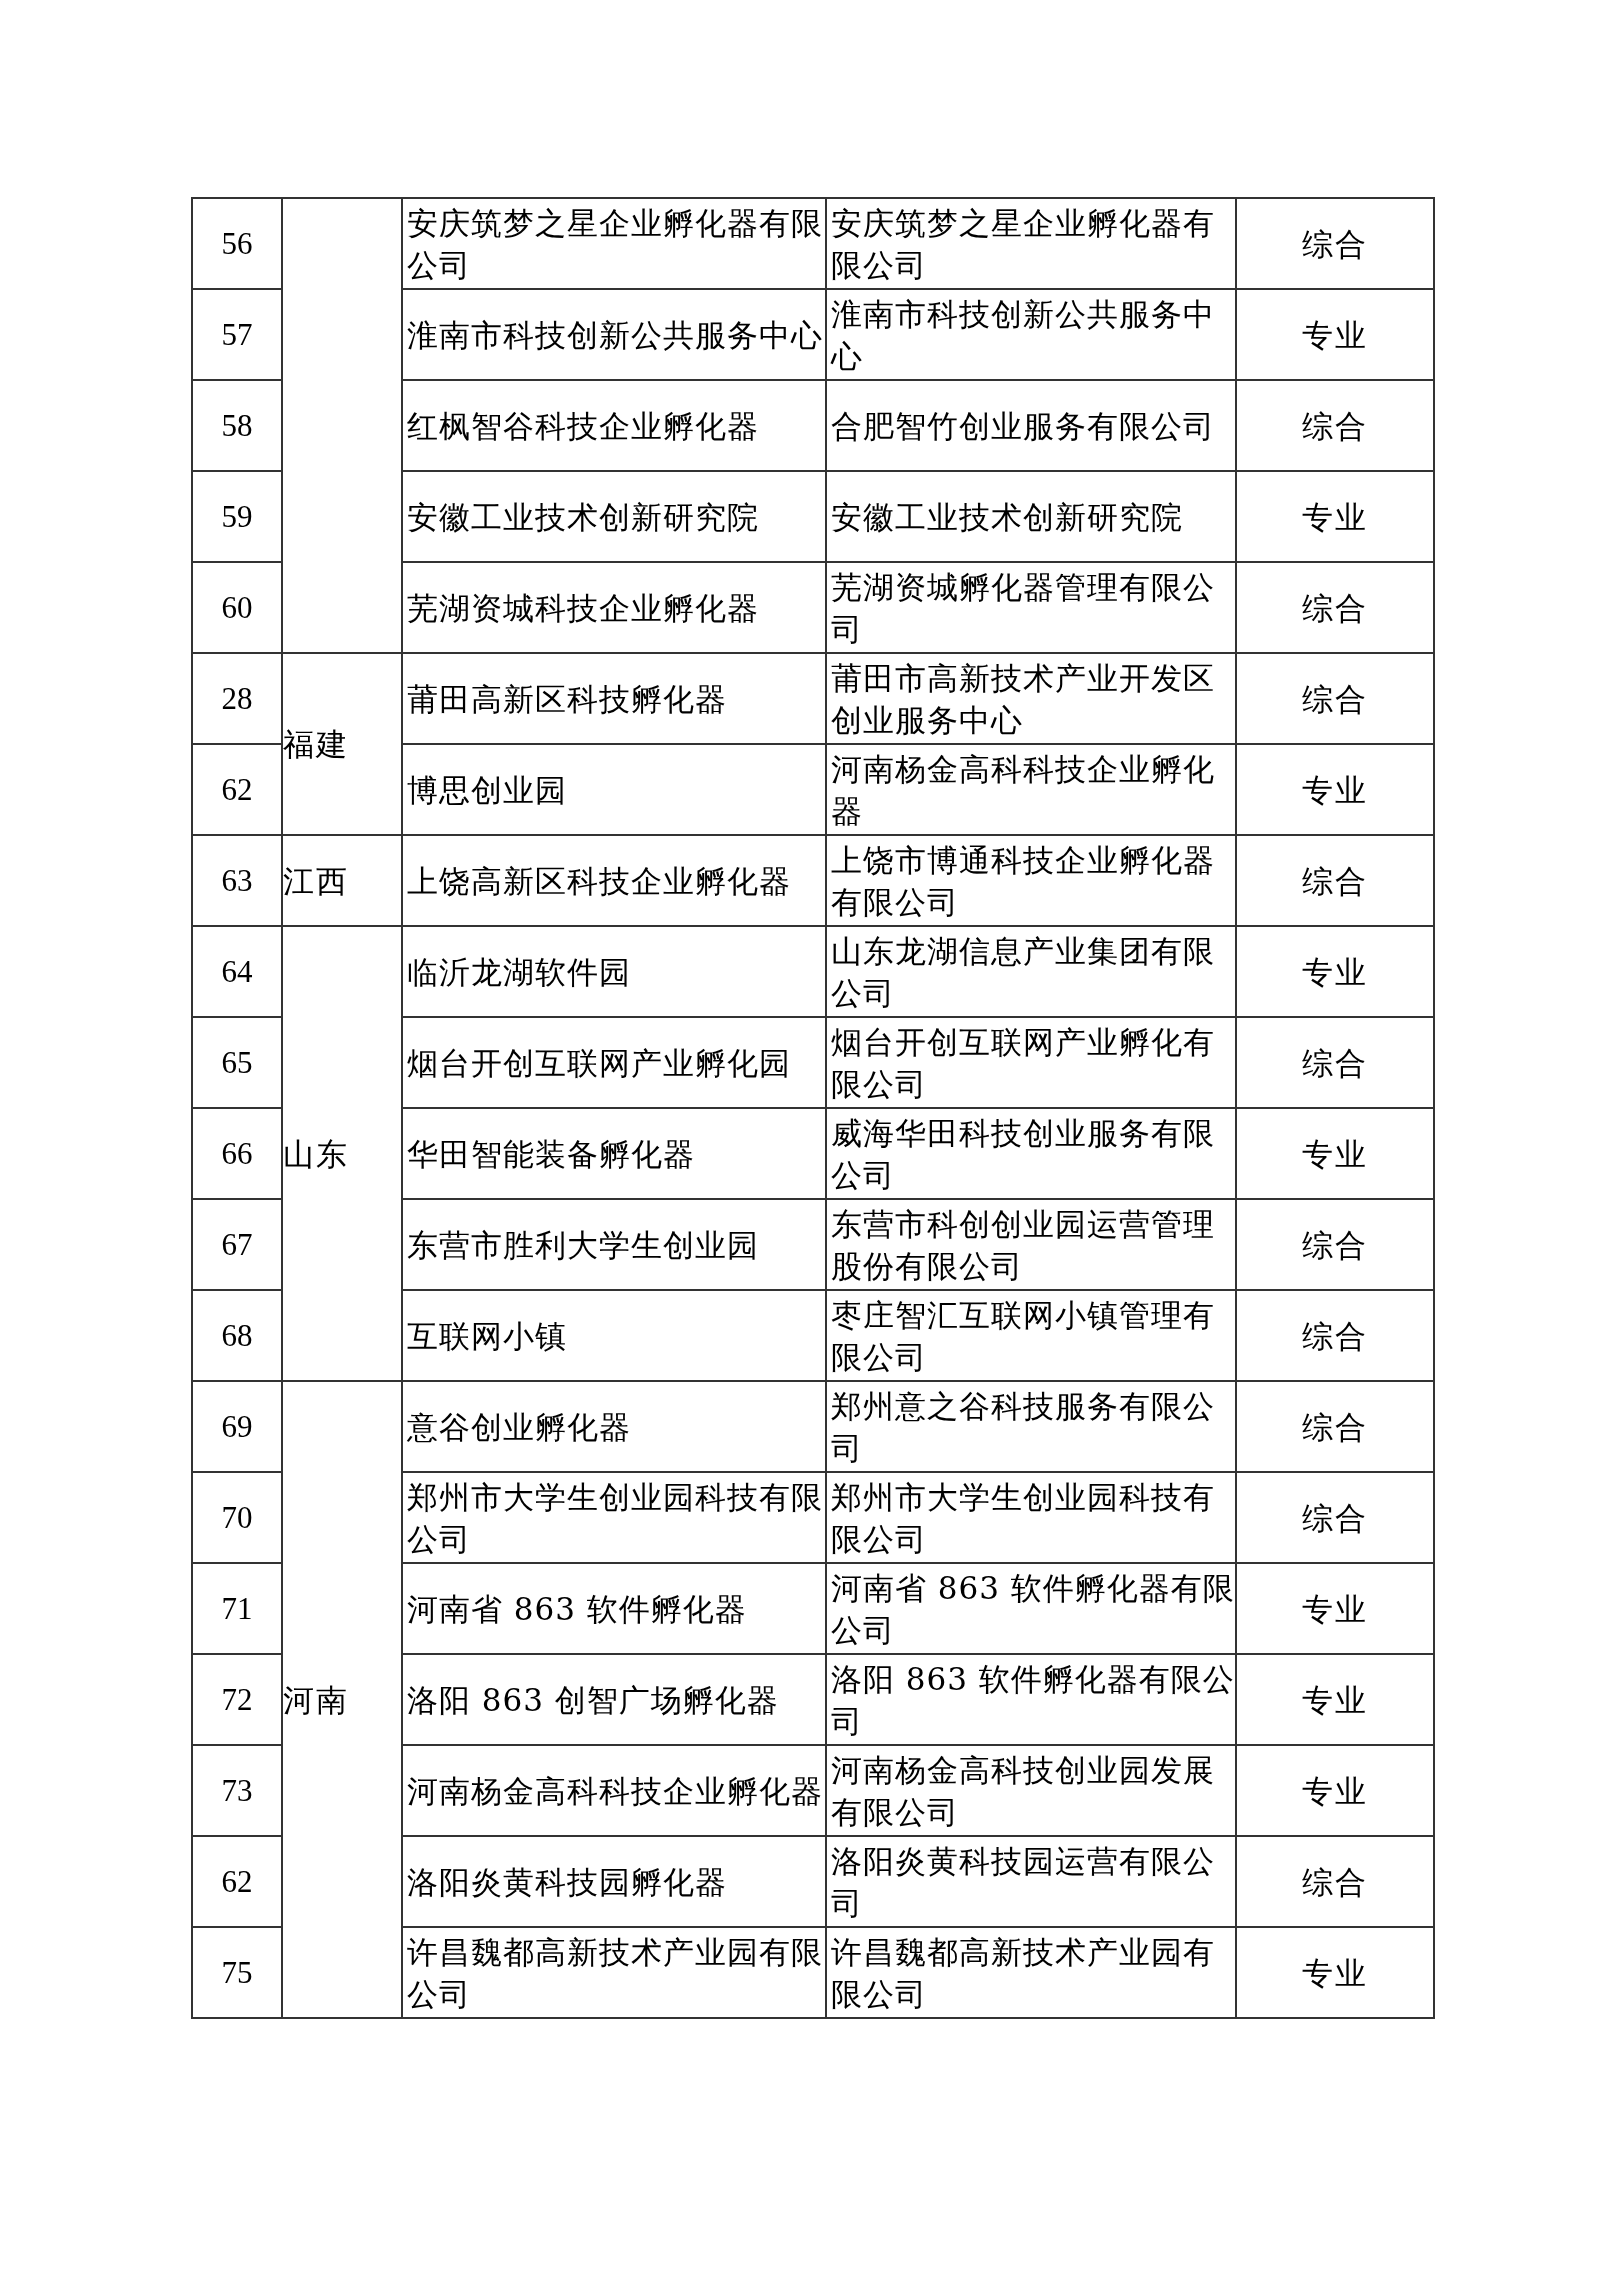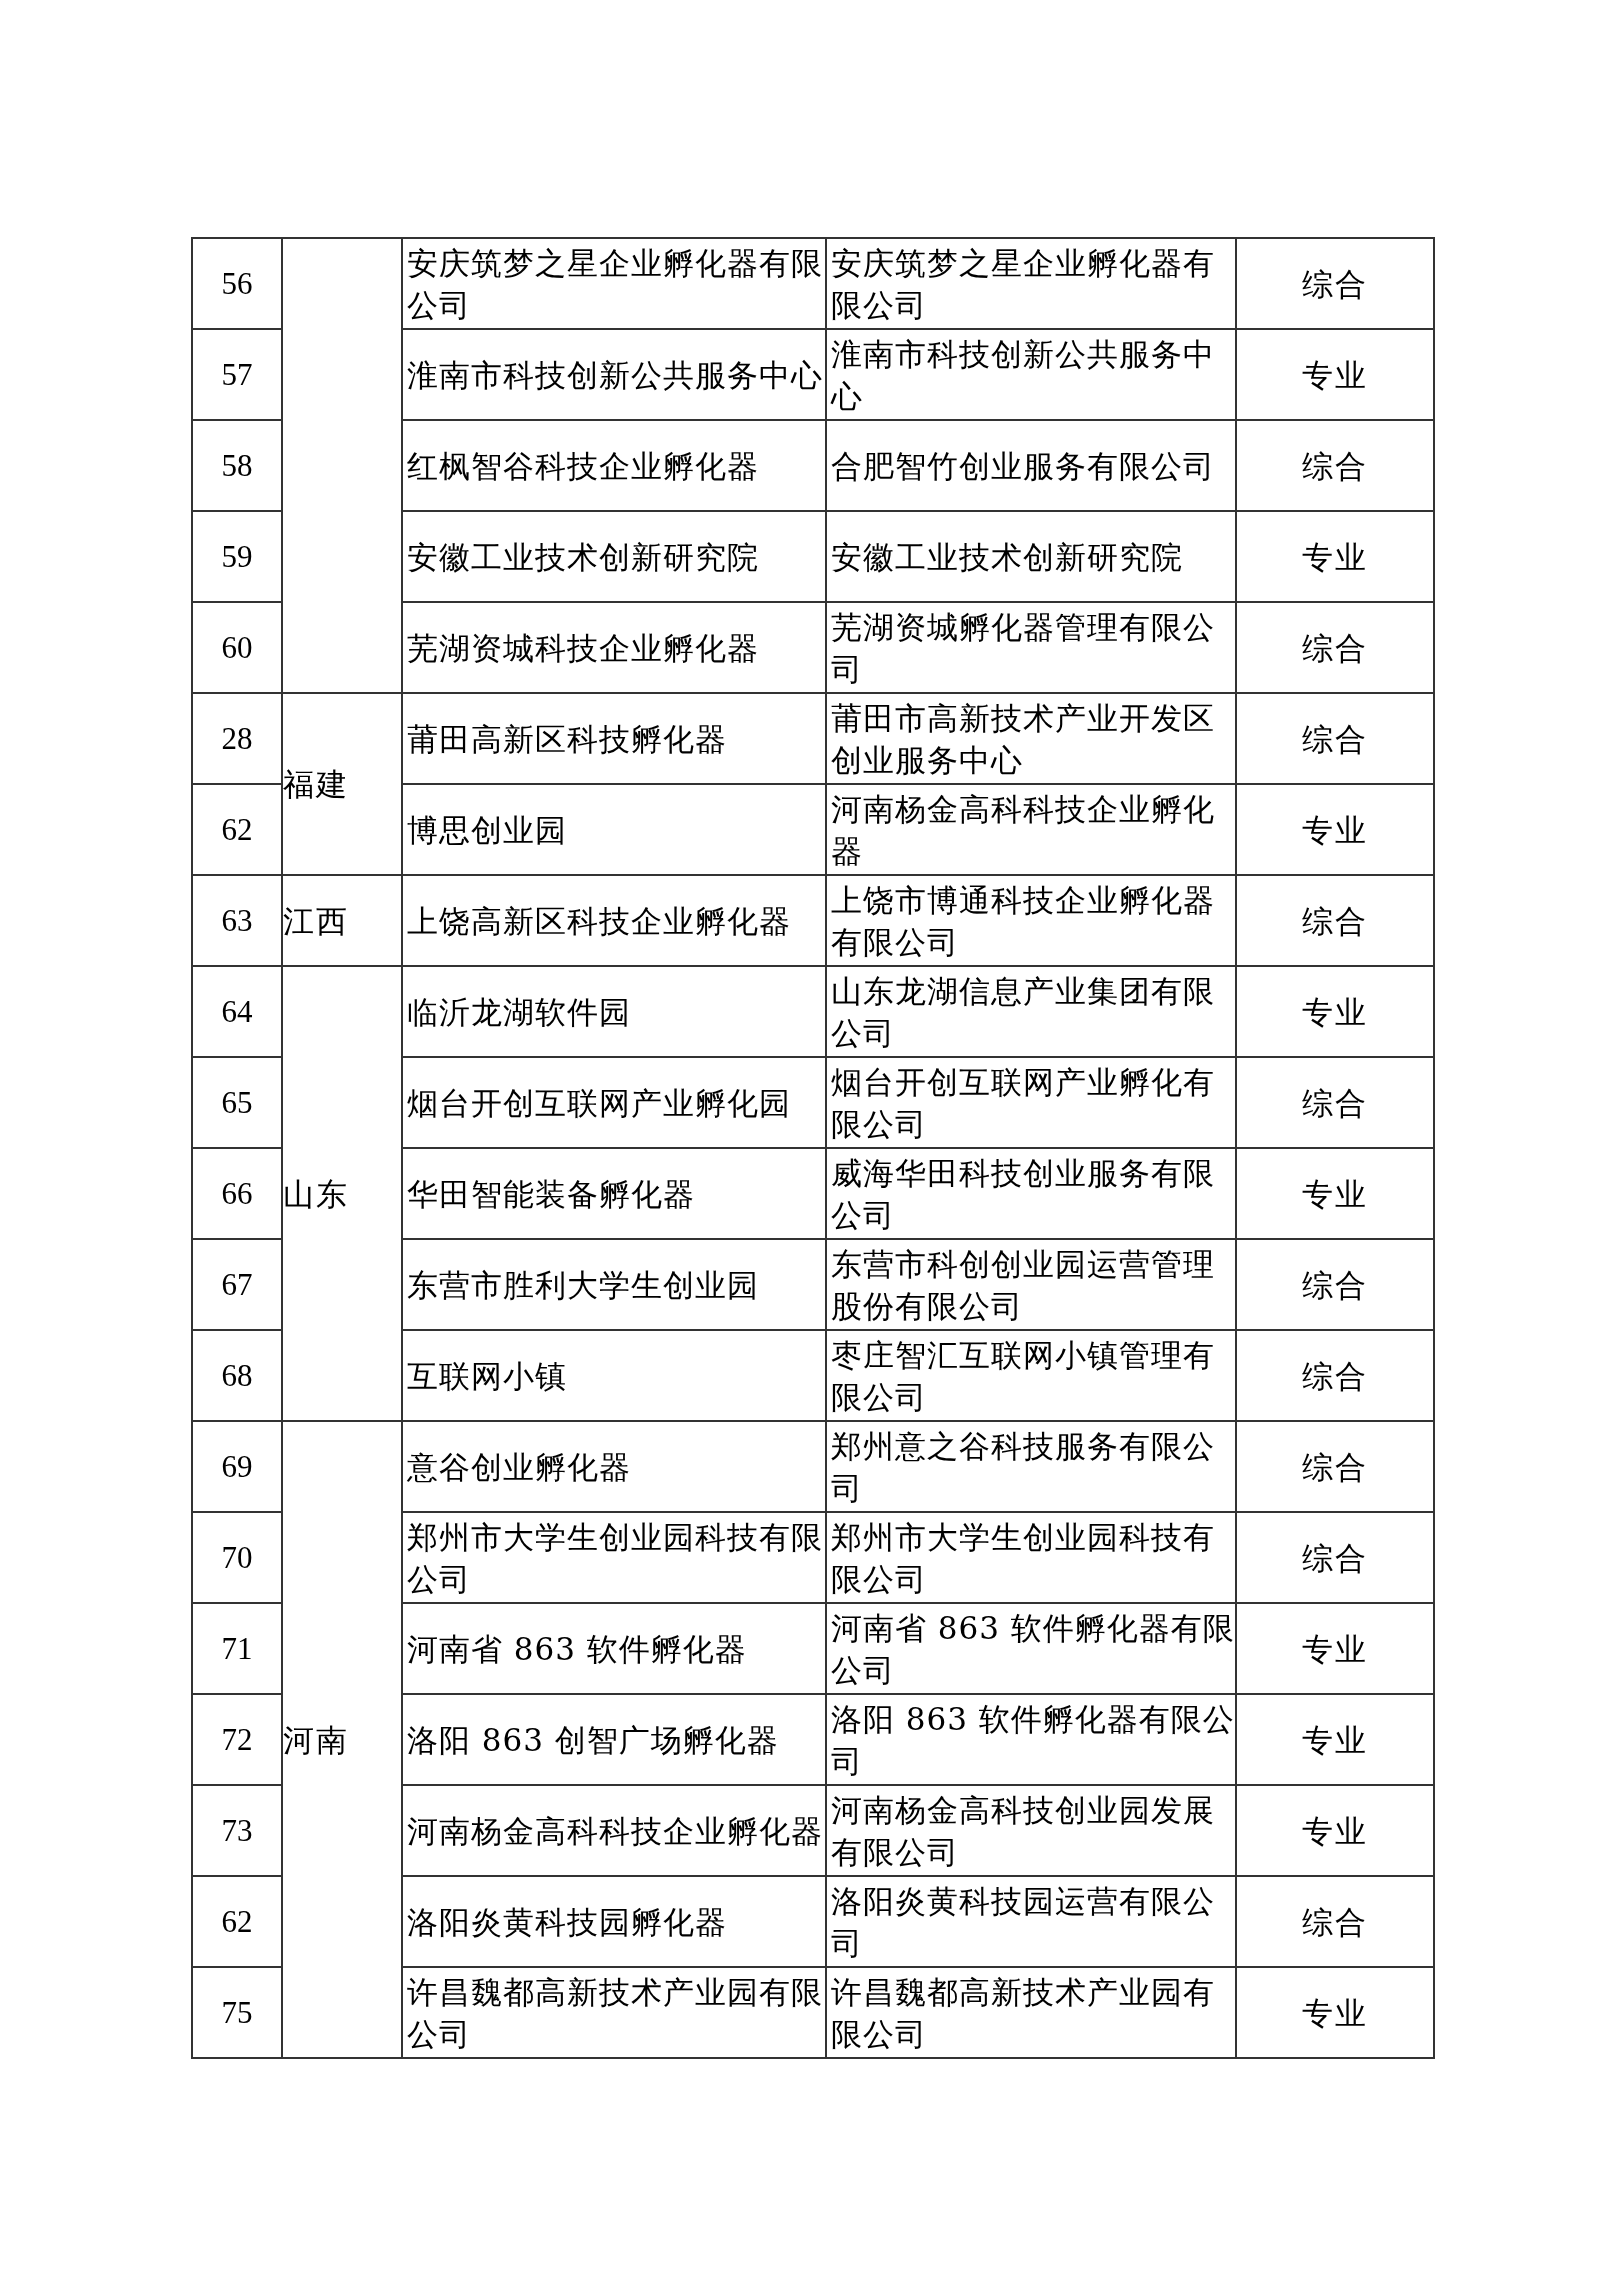--- a/index.html
+++ b/index.html
@@ -2,21 +2,20 @@
 <html><head>
 <meta charset="utf-8">
 <style>
   html, body { margin: 0; padding: 0; background: #ffffff; }
   body { width: 1621px; height: 2293px; position: relative; overflow: hidden;
          font-family: "DejaVu Serif", "Liberation Serif", serif; color: #000; }
   table.list {
     position: absolute; left: 191px; top: 197px;
     border-collapse: collapse; table-layout: fixed;
     width: 1242px;
-    margin-top: 40px;
   }
   table.list td {
     border: 2px solid #333;
     height: 89px; padding: 0;
     font-size: 31px; line-height: 42px;
     vertical-align: middle;
     overflow: hidden;
   }
   td.num { text-align: center; font-family: "Liberation Serif", serif; font-size: 32px; }
   td.prov { text-align: left; letter-spacing: 2px; }

